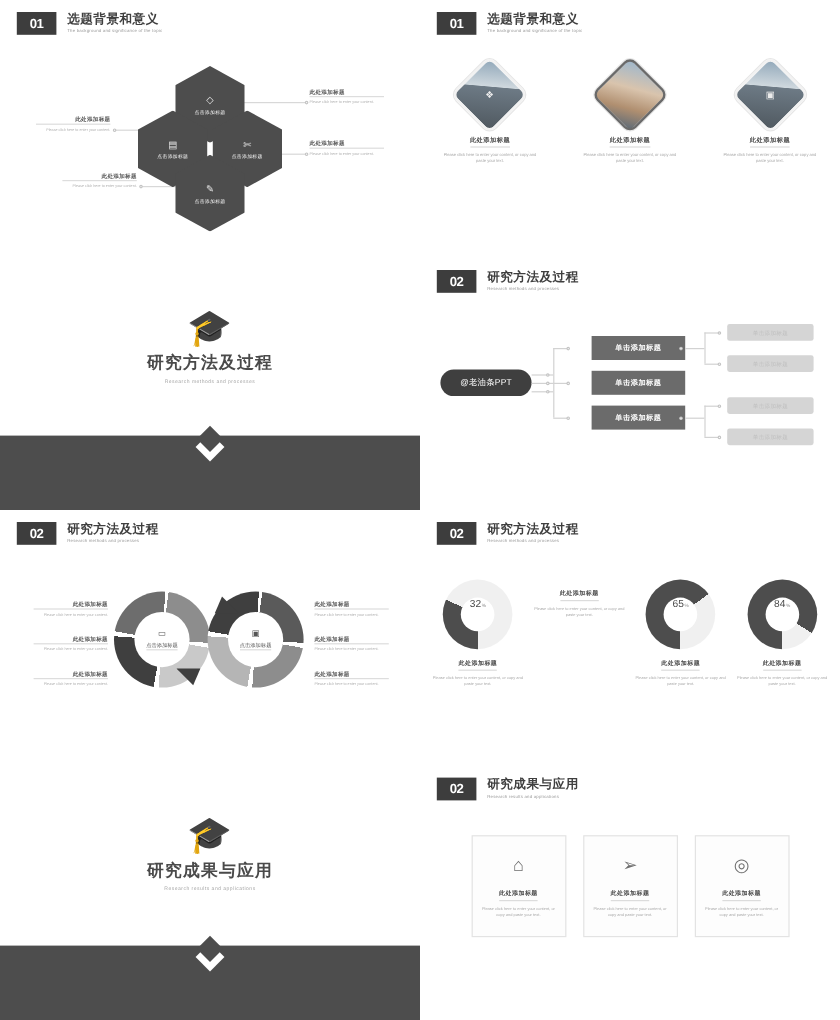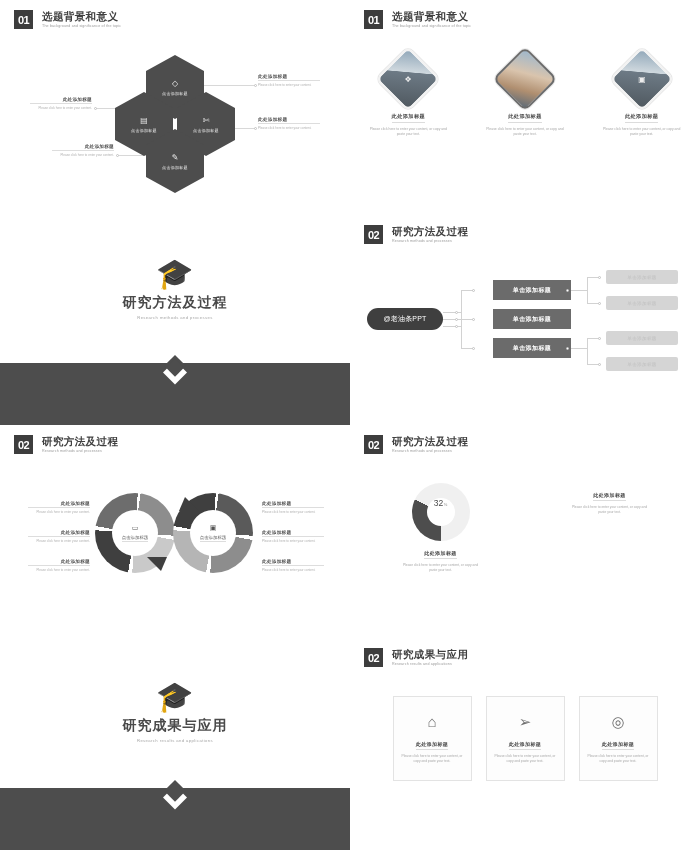--- a/index.html
+++ b/index.html
@@ -9,21 +9,21 @@
     font-family:"Liberation Sans","DejaVu Sans",sans-serif;
     overflow:hidden;
   }
   .deck { width:700px; height:850px; display:grid;
           grid-template-columns:350px 350px;
           grid-template-rows:215px 210px 213px 212px; }
   .slide { position:relative; background:#fff; overflow:hidden; }
 
   
   .hdr { position:absolute; left:14px; top:10px; display:flex; align-items:flex-start; gap:9px; }
-  .badge { width:19px; height:19px; background:#3d3d3d; color:#fff;
+  .badge { width:33px; height:19px; background:#3d3d3d; color:#fff;
            font-size:11px; font-weight:bold; display:flex; align-items:center;
            justify-content:center; letter-spacing:-.5px; }
   .htext { padding-top:0px; }
   .htitle { font-size:10.5px; color:#3f3f3f; font-weight:bold; letter-spacing:.4px; line-height:12px;}
   .hsub { font-size:3.6px; color:#9a9a9a; letter-spacing:.18px; margin-top:1.5px; transform:scale(1);}
 
   
   .hexwrap { position:absolute; left:0; top:0; width:350px; height:215px; }
   .hex { position:absolute; width:58px; height:64px; background:#4d4d4d;
          clip-path:polygon(50% 0,100% 25%,100% 75%,50% 100%,0 75%,0 25%);
@@ -339,20 +339,32 @@
       </div>
     </div>
     <div class="donut-row" id="donut-row">
         <div class="dcol"><div class="donut" style="background:conic-gradient(from 180deg,#4d4d4d 0deg 115.2deg,#f0f0f0 115.2deg 360deg)">
             <div class="hole">
               <span class="pv">32</span>
               <span class="pp">%</span>
             </div>
           </div><div class="t">此处添加标题</div><div class="b">Please click here to enter your content, or copy and paste your text.</div></div>
         <div class="dcol"><div class="t">此处添加标题</div><div class="b">Please click here to enter your content, or copy and paste your text.</div></div>
+        <div class="dcol"><div class="donut" style="background:conic-gradient(from 180deg,#4d4d4d 0deg 234deg,#f0f0f0 234deg 360deg)">
+            <div class="hole">
+              <span class="pv">65</span>
+              <span class="pp">%</span>
+            </div>
+          </div><div class="t">此处添加标题</div><div class="b">Please click here to enter your content, or copy and paste your text.</div></div>
+        <div class="dcol"><div class="donut" style="background:conic-gradient(from 180deg,#4d4d4d 0deg 302.40000000000003deg,#f0f0f0 302.40000000000003deg 360deg)">
+            <div class="hole">
+              <span class="pv">84</span>
+              <span class="pp">%</span>
+            </div>
+          </div><div class="t">此处添加标题</div><div class="b">Please click here to enter your content, or copy and paste your text.</div></div>
       </div>
   </div>
 
   <div class="slide sec">
     <div class="inner">
       <div class="cap-icon">🎓</div>
       <div class="st">研究成果与应用</div>
       <div class="ss">Research results and applications</div>
     </div>
     <div class="band"></div>

